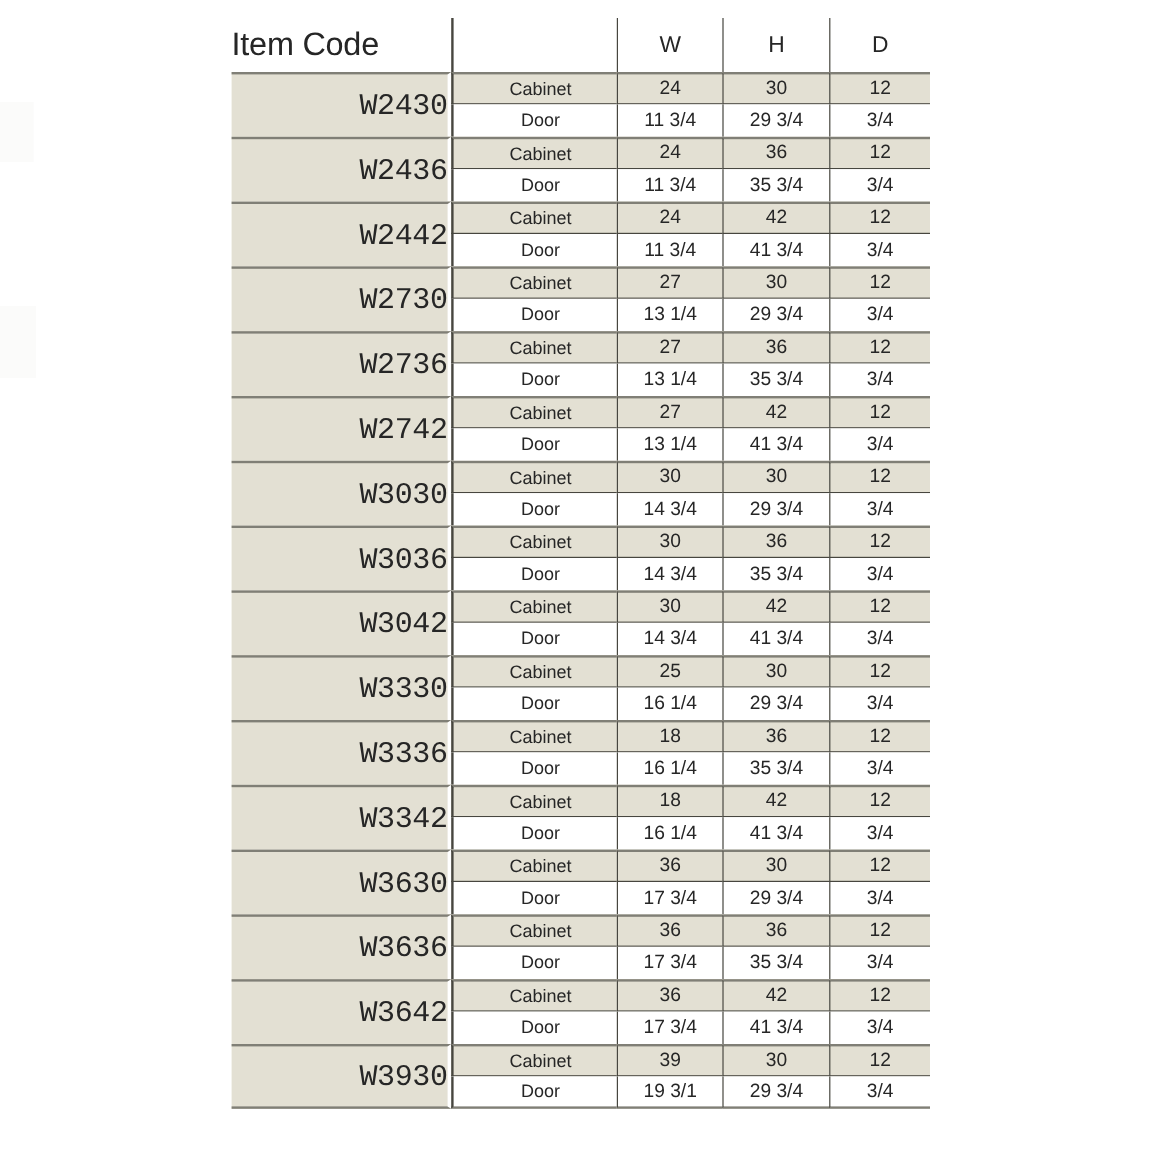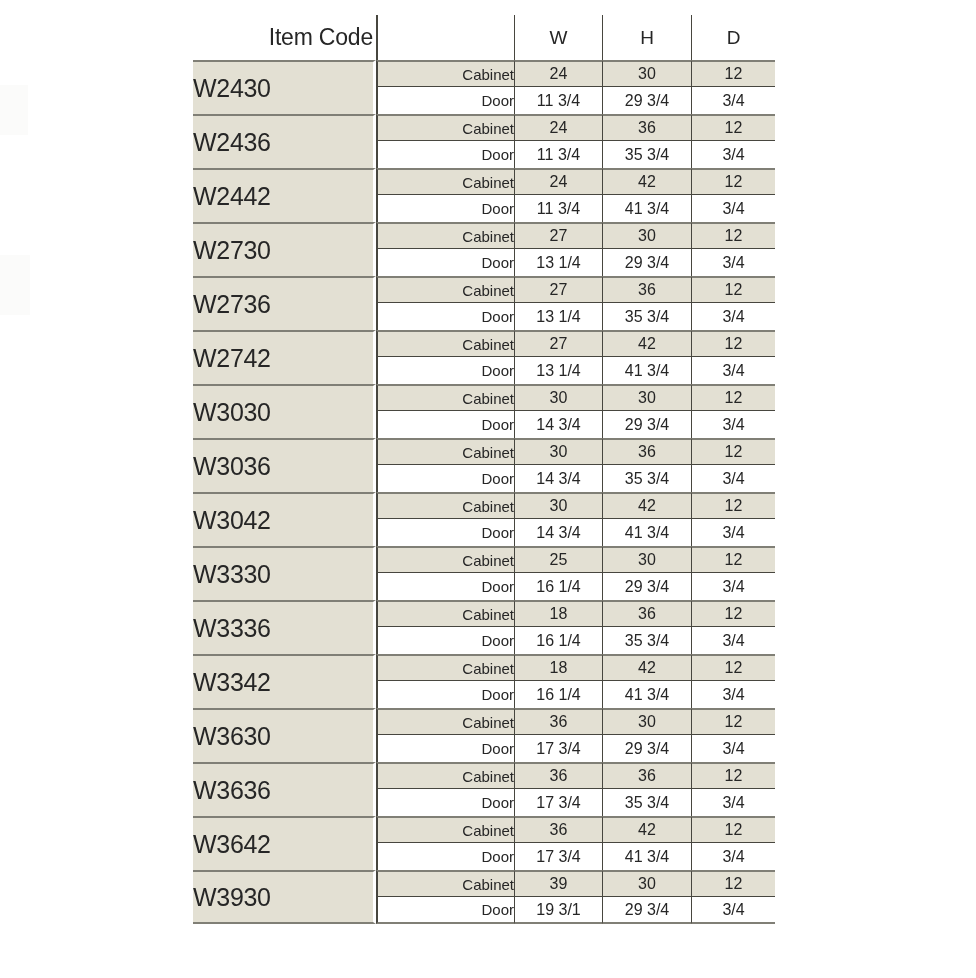--- a/index.html
+++ b/index.html
@@ -28,37 +28,38 @@
     table-layout:fixed;
   }
   td,th{
     box-sizing:border-box;
     margin:0;padding:0;
     vertical-align:middle;
     font-weight:400;
   }
   
   th{height:45px;background:var(--white);font-weight:400;}
-  .th-code{font-size:23px;letter-spacing:-0.2px;text-align:right;border-right:3px solid var(--white);}
+  .th-code{font-size:27px;letter-spacing:-0.2px;text-align:left;border-right:3px solid var(--white);}
   .th-type{border-left:2px solid var(--line-dark);}
   .th-dim{font-size:19px;text-align:center;border-left:1px solid var(--line-dark);}
   
   td.code{
     background:var(--beige);
-    text-align:left;
+    text-align:right;
     font-size:25px;
     letter-spacing:-0.3px;
     border-right:3px solid var(--white);
     border-top:2px solid var(--line-soft);
+    font-family:Liberation Mono, monospace;
   }
   tr.row-cab td.type, tr.row-cab td.num{background:var(--beige);}
   tr.row-door td.type, tr.row-door td.num{background:var(--white);}
   td.type{
     font-size:15px;
-    text-align:right;
+    text-align:center;
     padding-left:9px;
     border-left:2px solid var(--line-dark);
     height:27px;
   }
   td.num{
     font-size:16px;
     text-align:center;
     border-left:1px solid var(--line-dark);
     height:27px;
   }

